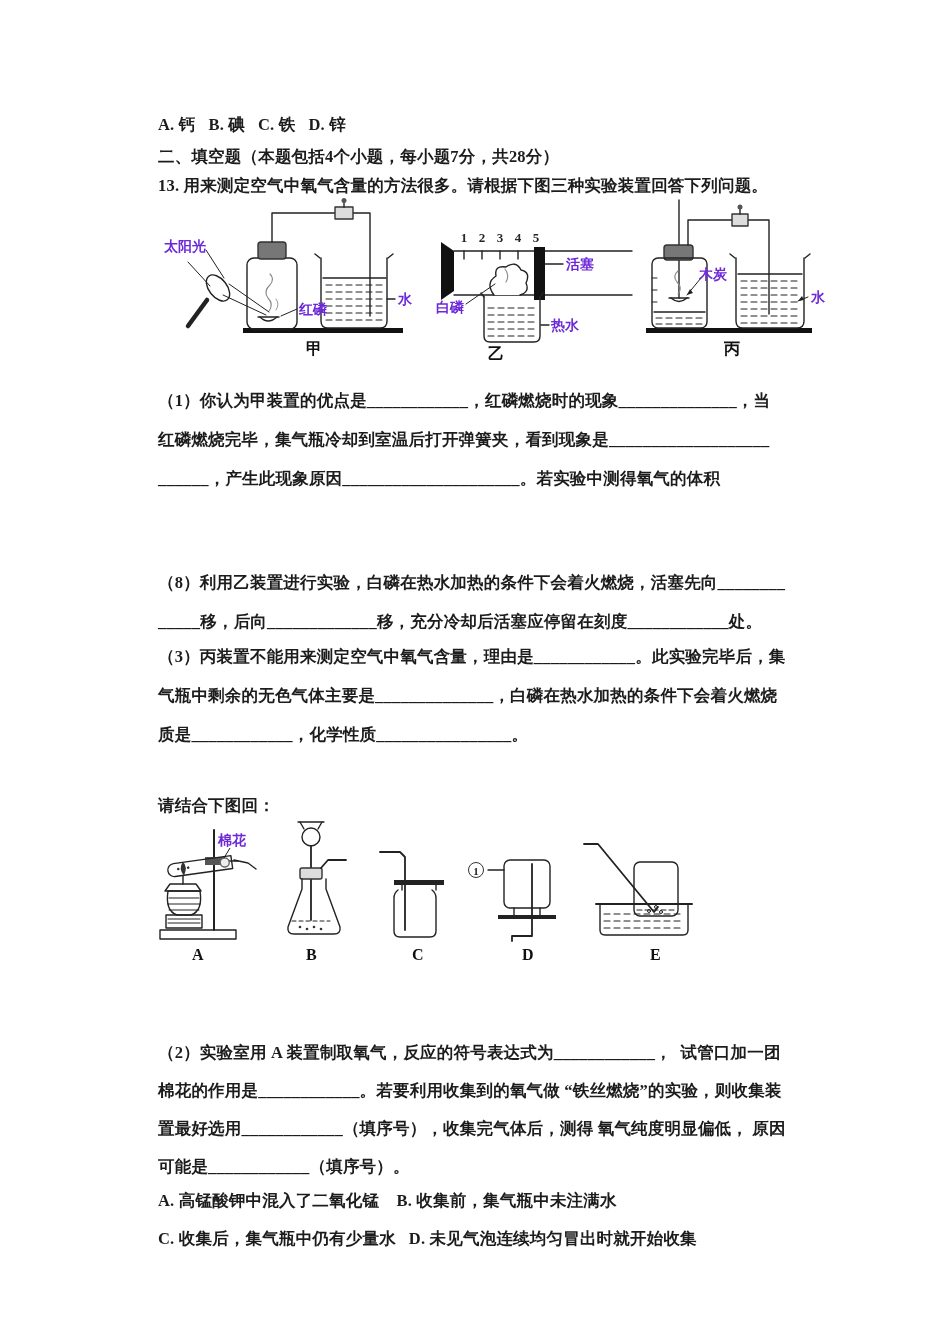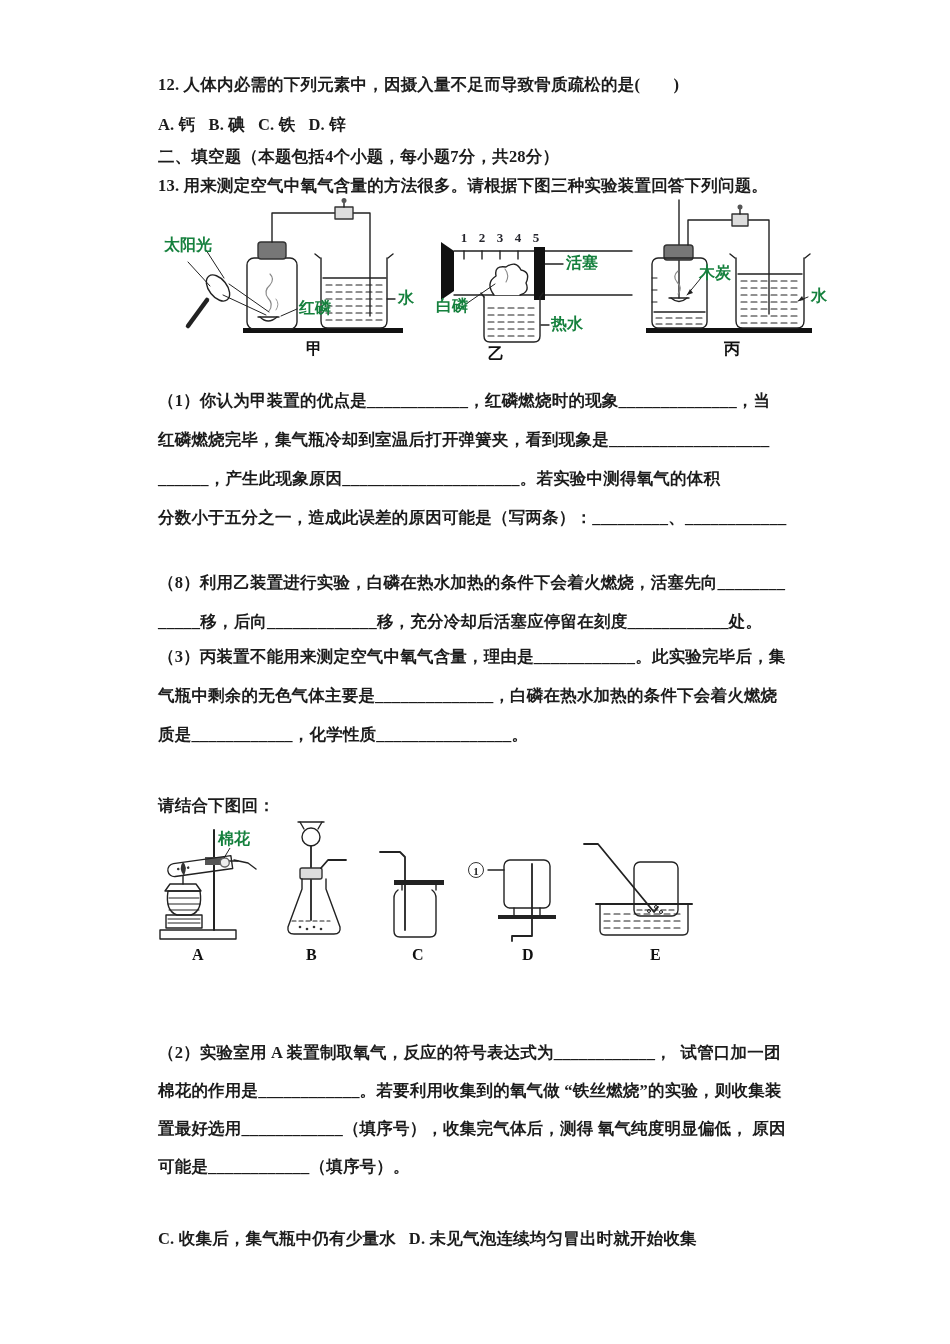--- a/index.html
+++ b/index.html
@@ -8,43 +8,42 @@
     font-family:"Liberation Serif","DejaVu Serif",serif;font-weight:700;color:#1c1c1c;
     overflow:hidden;
   }
   .tline{
     position:absolute;left:158px;width:648px;font-size:16.5px;line-height:22px;
     letter-spacing:0.2px;white-space:pre;
   }
   .fig{position:absolute;}
   .fig svg{position:absolute;left:0;top:0;}
   .flabel{
-    position:absolute;font-size:16px;line-height:16px;white-space:nowrap;
-    font-family:Liberation Mono, monospace;font-weight:700;color:#15803d;
+    position:absolute;font-size:14px;line-height:16px;white-space:nowrap;
+    font-family:Liberation Sans, sans-serif;font-weight:700;color:#6d28d9;
   }
   .fcap{
     position:absolute;font-size:16px;line-height:18px;white-space:nowrap;
     font-weight:700;color:#111;
   }
   .scale-num{
     position:absolute;width:14px;text-align:center;font-size:13px;line-height:14px;
     font-weight:700;color:#26262e;
   }
   .callout-circle{
     position:absolute;width:16px;height:16px;border:1.5px solid #333;border-radius:50%;
     font-size:11px;line-height:16px;text-align:center;font-weight:700;color:#222;
     background:#fff;box-sizing:border-box;
   }
 </style>
 </head>
 <body>
 
 <div class="page">
 
-  <div class="tline" style="top:74px">12. 人体内必需的下列元素中，因摄入量不足而导致骨质疏松的是(　　)</div>
   <div class="tline" style="top:114px">A. 钙   B. 碘   C. 铁   D. 锌</div>
 
   <div class="tline" style="top:146px">二、填空题（本题包括4个小题，每小题7分，共28分）</div>
 
   <div class="tline" style="top:175px">13. 用来测定空气中氧气含量的方法很多。请根据下图三种实验装置回答下列问题。</div>
 
   <div class="fig" style="left:148px;top:198px;width:690px;height:172px">
     <svg width="690" height="172" viewBox="0 0 690 172">
       <g stroke="#222" stroke-width="1.4" fill="none" stroke-linecap="round" stroke-linejoin="round">
 
@@ -141,21 +140,20 @@
     <span class="fcap" style="left:340px;top:147px">乙</span>
 
     <span class="flabel" style="left:551px;top:68px">木炭</span>
     <span class="flabel" style="left:663px;top:91px">水</span>
     <span class="fcap" style="left:576px;top:142px">丙</span>
   </div>
 
   <div class="tline" style="top:390px">（1）你认为甲装置的优点是____________，红磷燃烧时的现象______________，当</div>
   <div class="tline" style="top:429px">红磷燃烧完毕，集气瓶冷却到室温后打开弹簧夹，看到现象是___________________</div>
   <div class="tline" style="top:468px">______，产生此现象原因_____________________。若实验中测得氧气的体积</div>
-  <div class="tline" style="top:507px">分数小于五分之一，造成此误差的原因可能是（写两条）：_________、____________</div>
 
   <div class="tline" style="top:572px">（8）利用乙装置进行实验，白磷在热水加热的条件下会着火燃烧，活塞先向________</div>
   <div class="tline" style="top:611px">_____移，后向_____________移，充分冷却后活塞应停留在刻度____________处。</div>
 
   <div class="tline" style="top:646px">（3）丙装置不能用来测定空气中氧气含量，理由是____________。此实验完毕后，集</div>
   <div class="tline" style="top:685px">气瓶中剩余的无色气体主要是______________，白磷在热水加热的条件下会着火燃烧</div>
   <div class="tline" style="top:724px">质是____________，化学性质________________。</div>
 
   <div class="tline" style="top:795px">请结合下图回：</div>
 
@@ -241,15 +239,16 @@
     <span class="fcap" style="left:158px;top:128px">B</span>
     <span class="fcap" style="left:264px;top:128px">C</span>
     <span class="fcap" style="left:374px;top:128px">D</span>
     <span class="fcap" style="left:502px;top:128px">E</span>
   </div>
 
   <div class="tline" style="top:1042px">（2）实验室用 A 装置制取氧气，反应的符号表达式为____________，  试管口加一团</div>
   <div class="tline" style="top:1118px">置最好选用____________（填序号），收集完气体后，测得 氧气纯度明显偏低， 原因</div>
   <div class="tline" style="top:1080px">棉花的作用是____________。若要利用收集到的氧气做 “铁丝燃烧”的实验，则收集装</div>
   <div class="tline" style="top:1156px">可能是____________（填序号）。</div>
+  <div class="tline" style="top:1190px">A. 高锰酸钾中混入了二氧化锰    B. 收集前，集气瓶中未注满水</div>
   <div class="tline" style="top:1228px">C. 收集后，集气瓶中仍有少量水   D. 未见气泡连续均匀冒出时就开始收集</div>
 
 </div>
 
 </body></html>

